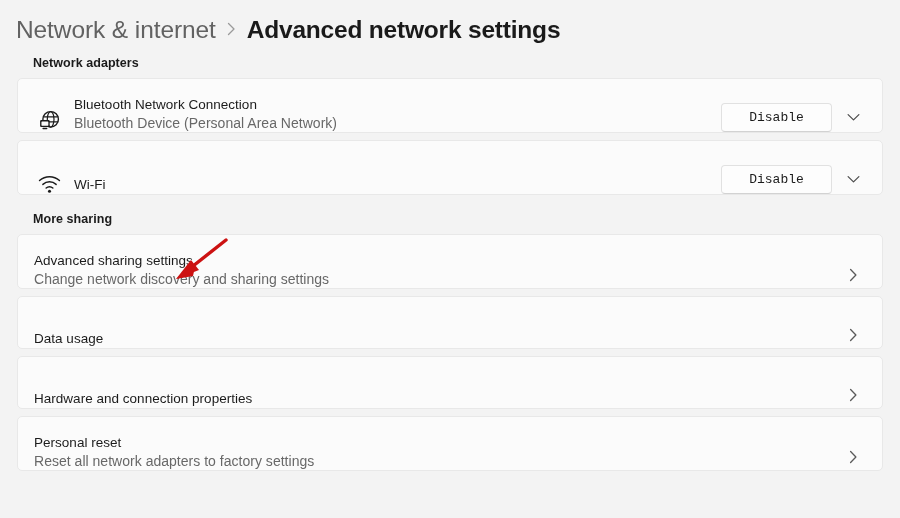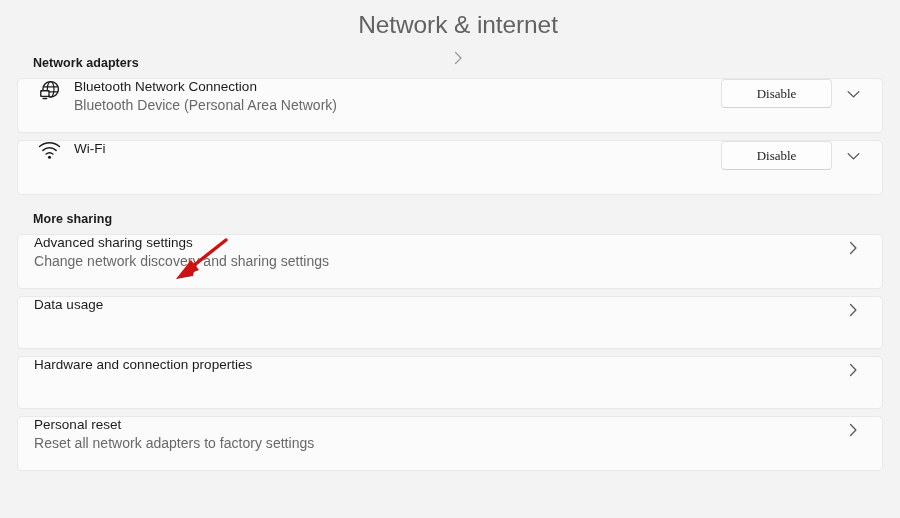--- a/index.html
+++ b/index.html
@@ -18,21 +18,20 @@
     position: relative;
   }
 
   
   .breadcrumb {
     display: flex;
     align-items: center;
     gap: 11px;
     padding: 11px 0 0 16px;
     height: 48px;
-    flex-direction: column;
   }
   .crumb-parent {
     font-size: 24.5px;
     color: #626262;
     letter-spacing: -0.1px;
     white-space: nowrap;
   }
   .crumb-sep {
     color: #9a9a9a;
     font-size: 16px;
@@ -66,21 +65,21 @@
     display: flex;
     flex-direction: column;
     gap: 7px;
   }
 
   .card {
     background: #fbfbfb;
     border: 1px solid #e8e8e8;
     border-radius: 5px;
     display: flex;
-    align-items: flex-start;
+    align-items: flex-end;
     padding: 0 14px 0 16px;
     position: relative;
   }
   .card.adapter { height: 55px; }
   .card.setting-tall { height: 55px; gap: 24px; }
   .card.setting-short { height: 53px; }
 
   .card-icon {
     width: 30px;
     display: flex;
@@ -113,21 +112,21 @@
   }
 
   
   .btn {
     min-width: 111px;
     height: 29px;
     background: #fdfdfd;
     border: 1px solid #e1e1e1;
     border-bottom-color: #d2d2d2;
     border-radius: 4px;
-    font-family: Liberation Serif, serif;
+    font-family: Liberation Mono, monospace;
     font-size: 13px;
     color: #1b1b1b;
     cursor: default;
     display: flex;
     align-items: center;
     justify-content: center;
     flex: 0 0 auto;
     margin-right: 6px;
   }
 
@@ -165,20 +164,21 @@
 </head>
 <body>
 
 <div class="breadcrumb">
   <span class="crumb-parent">Network &amp; internet</span>
   <span class="crumb-sep">
     <svg width="9" height="14" viewBox="0 0 9 14" fill="none" aria-hidden="true">
       <path d="M1.5 1.5L7 7L1.5 12.5" stroke="#9a9a9a" stroke-width="1.3" stroke-linecap="round" stroke-linejoin="round"></path>
     </svg>
   </span>
+  <span class="crumb-current">Advanced network settings</span>
 </div>
 
 <div class="section-label section-adapters">Network adapters</div>
 
 <div class="card-list">
 
   <div class="card adapter">
     <span class="card-icon">
       <svg width="23" height="23" viewBox="0 0 24 24" fill="none" aria-hidden="true">
         <circle cx="13.2" cy="10.8" r="8.1" stroke="#1b1b1b" stroke-width="1.45"></circle>

